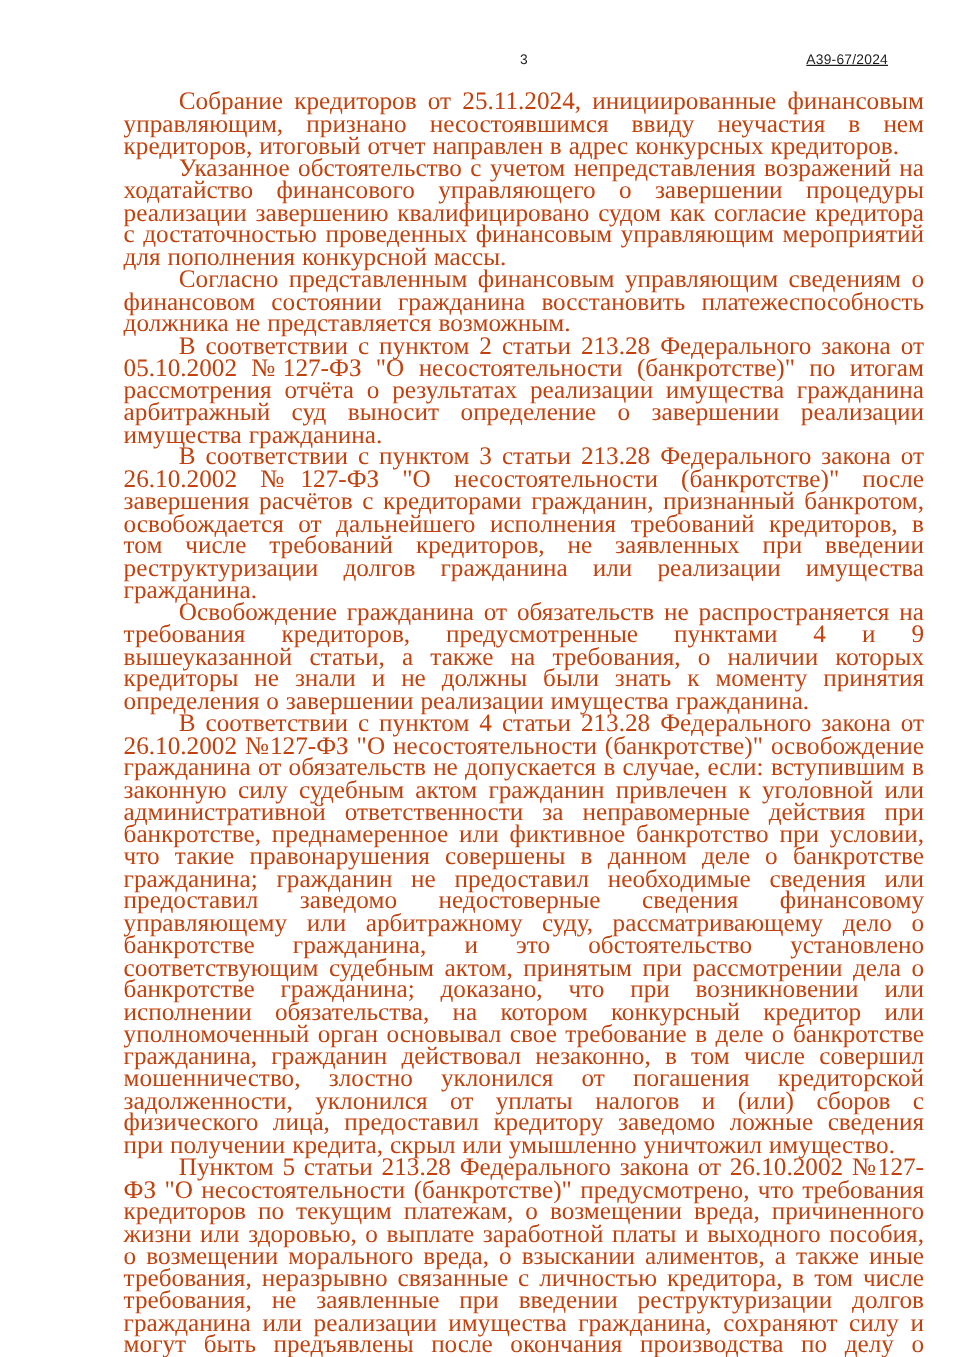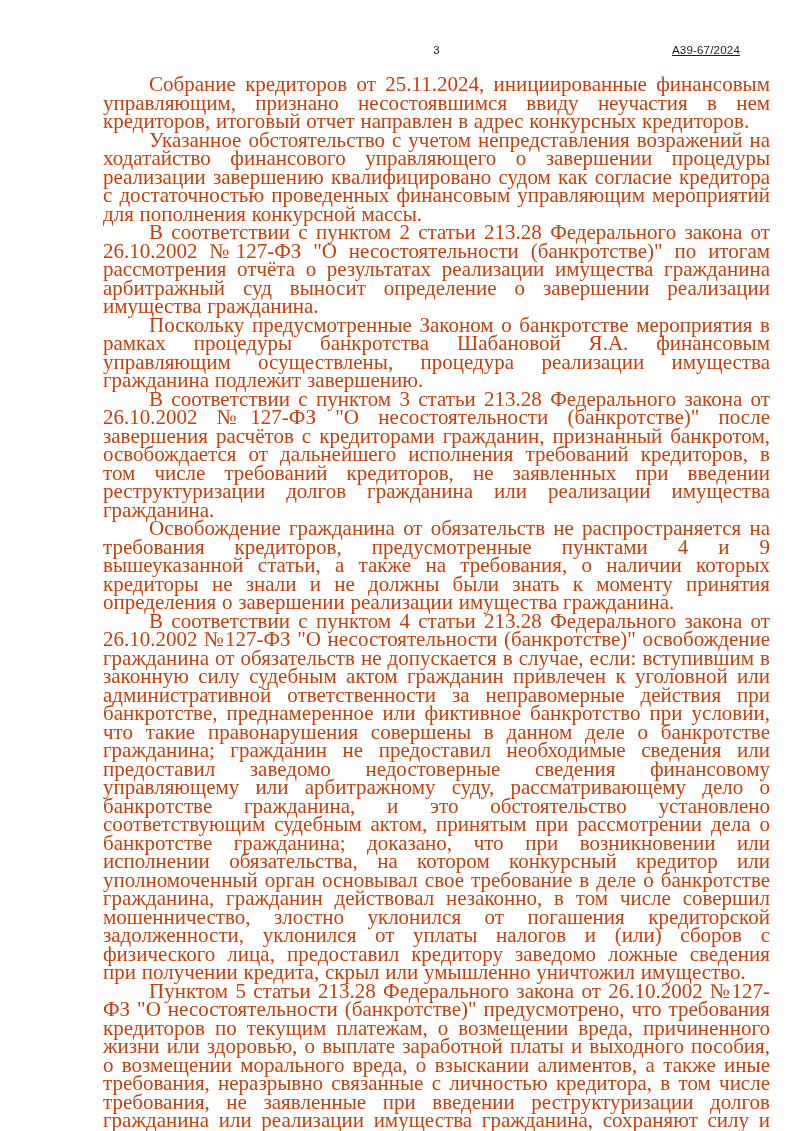--- a/index.html
+++ b/index.html
@@ -67,21 +67,21 @@
 <div class="page">
 
   <div class="page-header">
     <span class="page-number">3</span>
     <span class="case-number">А39-67/2024</span>
   </div>
 
   <div class="document-body">
     <p>Собрание кредиторов от 25.11.2024,  инициированные финансовым управляющим, признано несостоявшимся ввиду неучастия в нем кредиторов, итоговый отчет направлен в адрес конкурсных кредиторов.</p>
     <p>Указанное обстоятельство с учетом непредставления возражений на ходатайство финансового управляющего о завершении процедуры реализации завершению квалифицировано судом как согласие кредитора с достаточностью проведенных финансовым управляющим мероприятий для пополнения конкурсной массы.</p>
-    <p>В соответствии с пунктом 2 статьи 213.28 Федерального закона от 26.10.2002 №127-ФЗ "О несостоятельности (банкротстве)" по итогам рассмотрения отчёта о результатах реализации имущества гражданина арбитражный суд выносит определение о завершении реализации имущества гражданина.</p>
-    <p>Поскольку предусмотренные Законом о банкротстве мероприятия в рамках процедуры банкротства Шабановой Я.А. финансовым управляющим осуществлены, процедура реализации имущества гражданина подлежит завершению.</p>
+    <p>Согласно представленным финансовым управляющим сведениям о финансовом состоянии гражданина восстановить платежеспособность должника не представляется возможным.</p>
+    <p>В соответствии с пунктом 2 статьи 213.28 Федерального закона от 05.10.2002 №127-ФЗ "О несостоятельности (банкротстве)" по итогам рассмотрения отчёта о результатах реализации имущества гражданина арбитражный суд выносит определение о завершении реализации имущества гражданина.</p>
     <p>В соответствии с пунктом 3 статьи 213.28 Федерального закона от 26.10.2002 №127-ФЗ "О несостоятельности (банкротстве)" после завершения расчётов с кредиторами гражданин, признанный банкротом, освобождается от дальнейшего исполнения требований кредиторов, в том числе требований кредиторов, не заявленных при введении реструктуризации долгов гражданина или реализации имущества гражданина.</p>
     <p>Освобождение гражданина от обязательств не распространяется на требования кредиторов, предусмотренные пунктами 4 и 9 вышеуказанной статьи, а также на требования, о наличии которых кредиторы не знали и не должны были знать к моменту принятия определения о завершении реализации имущества гражданина.</p>
     <p>В соответствии с пунктом 4 статьи 213.28 Федерального закона от 26.10.2002 №127-ФЗ "О несостоятельности (банкротстве)" освобождение гражданина от обязательств не допускается в случае, если: вступившим в законную силу судебным актом гражданин привлечен к уголовной или административной ответственности за неправомерные действия при банкротстве, преднамеренное или фиктивное банкротство при условии, что такие правонарушения совершены в данном деле о банкротстве гражданина; гражданин не предоставил необходимые сведения или предоставил заведомо недостоверные сведения финансовому управляющему или арбитражному суду, рассматривающему дело о банкротстве гражданина, и это обстоятельство установлено соответствующим судебным актом, принятым при рассмотрении дела о банкротстве гражданина; доказано, что при возникновении или исполнении обязательства, на котором конкурсный кредитор или уполномоченный орган основывал свое требование в деле о банкротстве гражданина, гражданин действовал незаконно, в том числе совершил мошенничество, злостно уклонился от погашения кредиторской задолженности, уклонился от уплаты налогов и (или) сборов с физического лица, предоставил кредитору заведомо ложные сведения при получении кредита, скрыл или умышленно уничтожил имущество.</p>
     <p>Пунктом 5 статьи 213.28 Федерального закона от 26.10.2002 №127-ФЗ "О несостоятельности (банкротстве)" предусмотрено, что  требования кредиторов по текущим платежам, о возмещении вреда, причиненного жизни или здоровью, о выплате заработной платы и выходного пособия, о возмещении морального вреда, о взыскании алиментов, а также иные требования, неразрывно связанные с личностью кредитора, в том числе требования, не заявленные при введении реструктуризации долгов гражданина или реализации имущества гражданина, сохраняют силу и могут быть предъявлены после окончания производства по делу о банкротстве гражданина в непогашенной их части в порядке, установленном законодательством Российской Федерации.</p>
   </div>
 
 </div>
 
 </body></html>

